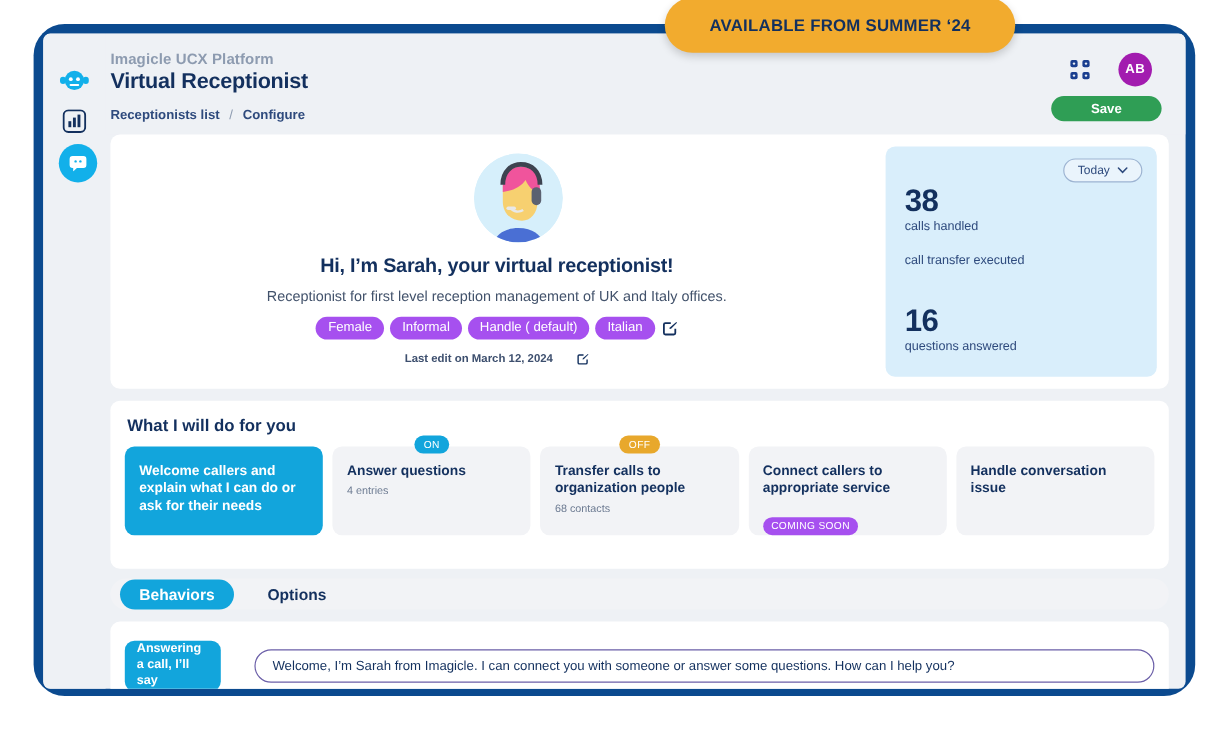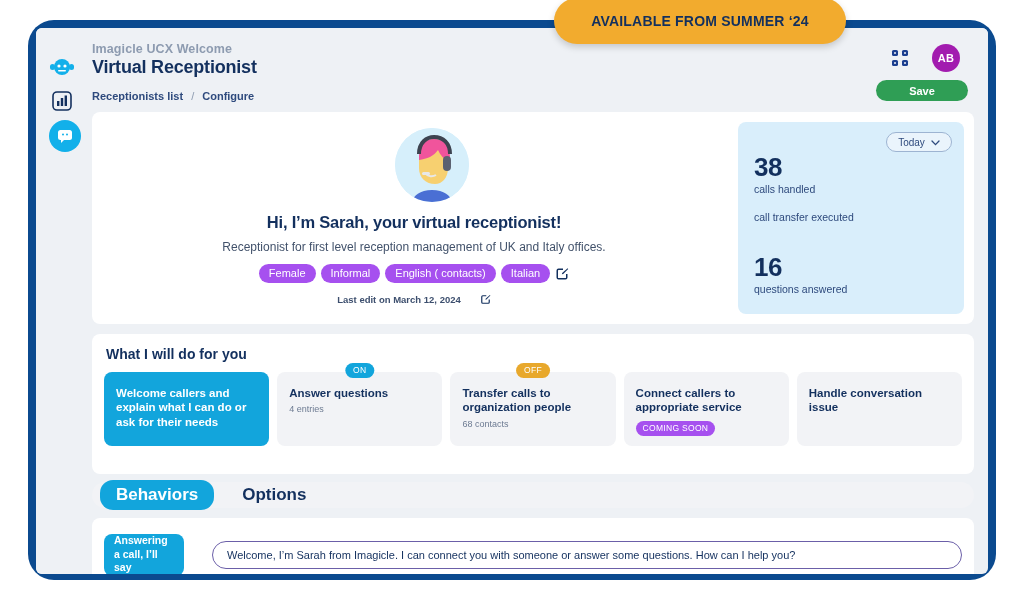--- a/index.html
+++ b/index.html
@@ -209,33 +209,33 @@
   .dc-sub { font-size: 9px; color: #6d7b92; margin-top: 4px; }
   .badge {
     position: absolute; top: -9px; left: 50%; transform: translateX(-50%);
     font-size: 8.5px; font-weight: normal; color: #fff;
     padding: 2px 8px 3px; border-radius: 9px; letter-spacing: .3px;
   }
   .badge.on  { background: #12a5dc; }
   .badge.off { background: #e8a82c; }
   .badge.soon {
     position: static; transform: none;
-    display: inline-block; margin-top: 6px;
+    display: inline-block; margin-top: 16px;
     background: #a650ef; padding: 2px 7px 3px;
   }
 
   
   .tabs-bar {
     position: absolute; left: 0; top: 370px;
     width: 882px; height: 26px;
     background: #f2f3f6; border-radius: 13px;
     display: flex; align-items: center; padding-left: 8px; gap: 12px;
   }
   .tab {
-    font-size: 17px; font-weight: bold; color: #13305e;
+    font-size: 13px; font-weight: bold; color: #13305e;
     padding: 5px 16px; border-radius: 13px; cursor: pointer;
   }
   .tab.active { background: #12a5dc; color: #fff; }
 
   
   .behavior-row {
     position: absolute; left: 0; top: 406px;
     width: 882px; height: 76px;
     background: #fff; border-radius: 8px;
   }
@@ -289,21 +289,21 @@
       <svg width="16" height="14" viewBox="0 0 16 14">
         <rect x="1" y="1" width="14" height="10" rx="2.5" fill="#fff"></rect>
         <path d="M4 10.5 L4 14 L7.5 10.5 Z" fill="#fff"></path>
         <circle cx="6" cy="5.5" r="1" fill="#12b0ea"></circle>
         <circle cx="10" cy="5.5" r="1" fill="#12b0ea"></circle>
       </svg>
     </div>
   </div>
 
   <div class="header">
-    <div class="brand-sub">Imagicle UCX Welcome</div>
+    <div class="brand-sub">Imagicle UCX Platform</div>
     <div class="brand-title">Virtual Receptionist</div>
     <div class="breadcrumb">
       <span>Receptionists list</span>
       <span class="sep">/</span>
       <span>Configure</span>
     </div>
 
     <div class="grid-icon">
       <svg width="20" height="20" viewBox="0 0 20 20">
         <rect x="2" y="2" width="6" height="6" rx="1.6" fill="#1b3f8f"></rect>
@@ -335,21 +335,21 @@
           <path d="M30 45 C33 49 38 49 41 47" fill="none" stroke="#e8e8e8" stroke-width="2"></path>
           <rect x="27" y="44" width="8" height="3" rx="1.5" fill="#e8e8e8"></rect>
         </svg>
       </div>
       <div class="greeting">Hi, I’m Sarah, your virtual receptionist!</div>
       <div class="subtitle">Receptionist for first level reception management of UK and Italy offices.</div>
 
       <div class="tag-row">
         <span class="tag">Female</span>
         <span class="tag">Informal</span>
-        <span class="tag">English ( contacts)</span>
+        <span class="tag">Handle ( default)</span>
         <span class="tag">Italian</span>
         <span class="edit-ico">
           <svg width="14" height="14" viewBox="0 0 14 14">
             <path d="M1.5 3.5 A2 2 0 0 1 3.5 1.5 L8 1.5 L8 3 L3.5 3 A.5 .5 0 0 0 3 3.5 L3 10.5 A.5 .5 0 0 0 3.5 11 L10.5 11 A.5 .5 0 0 0 11 10.5 L11 7 L12.5 7 L12.5 10.5 A2 2 0 0 1 10.5 12.5 L3.5 12.5 A2 2 0 0 1 1.5 10.5 Z" fill="#13305e"></path>
             <path d="M12.6 1.3 L13.2 1.9 L8.2 6.9 L6.9 7.2 L7.2 5.9 Z" fill="#13305e"></path>
           </svg>
         </span>
       </div>
 
       <div class="lastedit">

